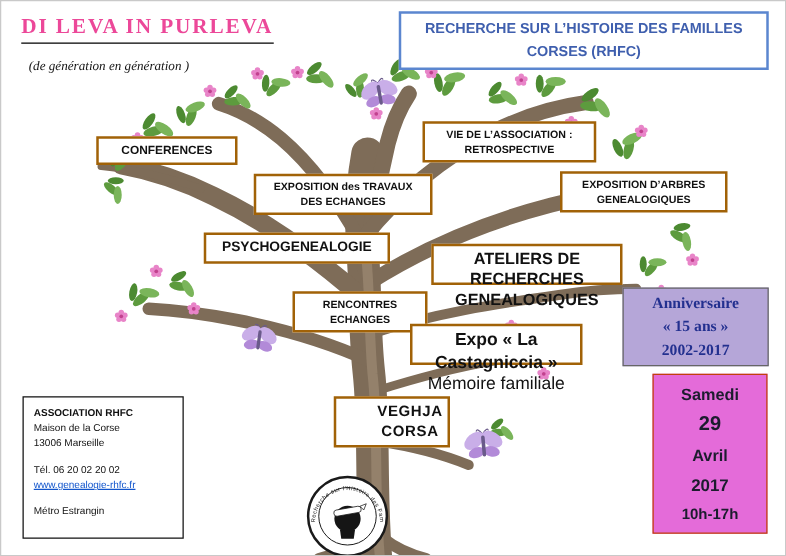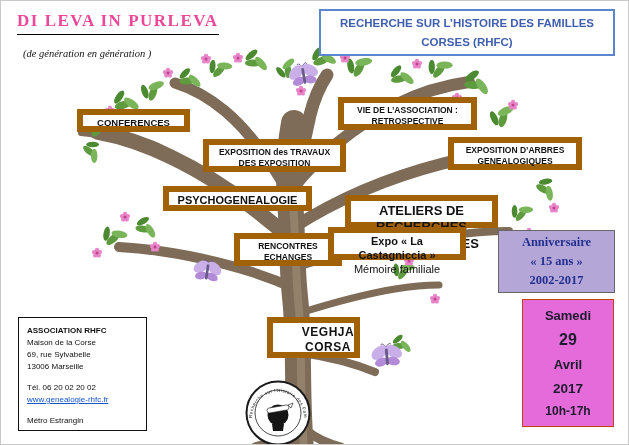--- a/index.html
+++ b/index.html
@@ -11,31 +11,31 @@
     font-family:"Liberation Serif",serif;font-weight:bold;font-size:17px;letter-spacing:1.5px;
     color:#ec4899;border-bottom:1.5px solid #000;padding-bottom:3px;}
   #title-sub{position:absolute;left:22px;top:47px;z-index:3;
     font-family:"Liberation Serif",serif;font-style:italic;font-size:10.5px;color:#111;}
 
   #header-box{position:absolute;left:318px;top:8px;width:296px;height:47px;z-index:3;
     border:2px solid #5b86cf;background:#fff;color:#3f5fae;font-weight:bold;font-size:11.5px;
     display:flex;flex-direction:column;justify-content:space-evenly;align-items:center;text-align:center;
     box-sizing:border-box;}
 
-  .box{position:absolute;background:#fff;border:6px solid #a16207;box-sizing:border-box;z-index:3;
+  .box{position:absolute;background:#fff;border:2px solid #a16207;box-sizing:border-box;z-index:3;
     display:flex;flex-direction:column;justify-content:space-evenly;align-items:center;text-align:center;
     font-weight:bold;color:#111;line-height:1.25;padding:2px 3px;}
   #box-conferences{left:76px;top:108px;width:113px;height:23px;font-size:9.5px;}
   #box-vie{left:337px;top:96px;width:139px;height:33px;font-size:8.5px;}
   #box-travaux{left:202px;top:138px;width:143px;height:33px;font-size:8.5px;}
   #box-arbres{left:447px;top:136px;width:134px;height:33px;font-size:8.5px;}
   #box-psycho{left:162px;top:185px;width:149px;height:25px;font-size:11px;}
   #box-ateliers{left:344px;top:194px;width:153px;height:33px;font-size:13px;}
   #box-rencontres{left:221px;top:232px;width:108px;height:33px;font-size:8.5px;margin-left:12px;}
-  #box-castagniccia{left:327px;top:226px;width:138px;height:33px;font-size:11px;}
+  #box-castagniccia{left:327px;top:258px;width:138px;height:33px;font-size:14px;}
   #box-veghja{left:266px;top:316px;width:93px;height:41px;font-size:12px;letter-spacing:0.5px;padding-left:32px;}
   .normal{font-weight:normal;}
 
   #anniversary{position:absolute;left:497px;top:229px;width:117px;height:63px;z-index:3;
     background:#b5a6d8;border:1px solid #666;color:#23308f;font-family:"Liberation Serif",serif;
     font-weight:bold;font-size:12.5px;display:flex;flex-direction:column;justify-content:space-evenly;
     align-items:center;text-align:center;box-sizing:border-box;}
 
   #date-box{position:absolute;left:521px;top:298px;width:92px;height:128px;z-index:3;
     background:#e46bd9;border:1px solid #c2410c;color:#1c1c2e;font-weight:bold;
@@ -160,21 +160,21 @@
 
   <div class="box" id="box-conferences">
     <span>CONFERENCES</span>
   </div>
   <div class="box" id="box-vie">
     <span>VIE DE L’ASSOCIATION :</span>
     <span>RETROSPECTIVE</span>
   </div>
   <div class="box" id="box-travaux">
     <span>EXPOSITION des TRAVAUX</span>
-    <span>DES EXPOSITION</span>
+    <span>DES ECHANGES</span>
   </div>
   <div class="box" id="box-arbres">
     <span>EXPOSITION D’ARBRES</span>
     <span>GENEALOGIQUES</span>
   </div>
   <div class="box" id="box-psycho">
     <span>PSYCHOGENEALOGIE</span>
   </div>
   <div class="box" id="box-ateliers">
     <span>ATELIERS DE RECHERCHES</span>
@@ -203,21 +203,20 @@
     <span class="d-day">Samedi</span>
     <span class="d-num">29</span>
     <span class="d-month">Avril</span>
     <span class="d-year">2017</span>
     <span class="d-hours">10h-17h</span>
   </div>
 
   <div id="address-box">
     <span class="addr-line addr-name">ASSOCIATION RHFC</span>
     <span class="addr-line">Maison de la Corse</span>
-    <span class="addr-line">69, rue Sylvabelle</span>
     <span class="addr-line">13006 Marseille</span>
     <span class="addr-line gap">Tél. 06 20 02 20 02</span>
     <span class="addr-line website">www.genealogie-rhfc.fr</span>
     <span class="addr-line gap">Métro Estrangin</span>
   </div>
 
   <svg id="logo" width="84" height="66" viewBox="0 0 84 66">
     <circle cx="42" cy="33" r="31.5" fill="#fff" stroke="#1a1a1a" stroke-width="2"></circle>
     <circle cx="42" cy="33" r="23" fill="none" stroke="#1a1a1a" stroke-width="0.8"></circle>
     <path id="logo-arc" d="M16,38 A26,26 0 1 1 68,38" fill="none"></path>

